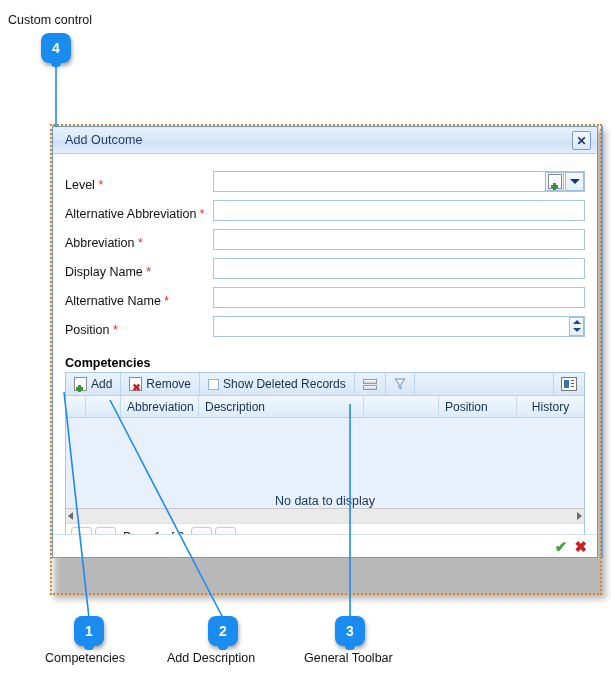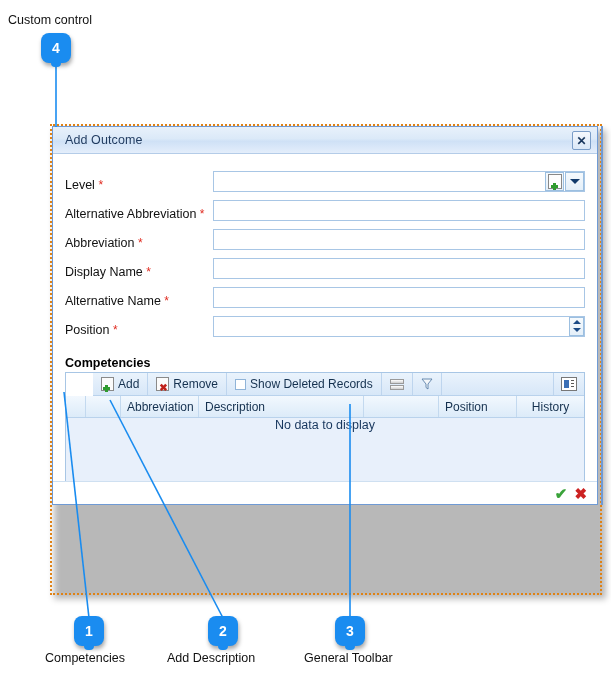--- a/index.html
+++ b/index.html
@@ -32,21 +32,21 @@
     z-index:-1;
   }
   .callout-text{
     position:absolute;z-index:50;
     font-family:"Liberation Sans", sans-serif;
     font-size:12.5px;color:#111;white-space:nowrap;
   }
 
   
   #dialog-wrap{
-    position:absolute;left:52px;top:126px;width:546px;height:379px;
+    position:absolute;left:52px;top:126px;width:546px;height:432px;
     z-index:10;
   }
   
   #selection-frame{
     position:absolute;left:50px;top:124px;width:552px;height:471px;
     border:2px dotted #E08214;
     box-sizing:border-box;
     z-index:5;
   }
   #dialog-shadow{
@@ -138,21 +138,20 @@
   }
   .grid-outer{
     margin:0 12px 0 12px;
     border:1px solid #a8c6e5;
     background:#fff;
   }
   .gtoolbar{
     height:22px;display:flex;align-items:stretch;
     background:linear-gradient(to bottom,#eaf3fc,#d7e7f8);
     border-bottom:1px solid #b9d2ec;
-    margin-left:27px;
   }
   .tb-item{
     display:flex;align-items:center;gap:4px;
     padding:0 8px;
     border-right:1px solid #bed5ee;
     font-size:12px;color:#15314f;
     white-space:nowrap;
   }
   .tb-spacer{flex:1 1 auto;border-right:1px solid #bed5ee;}
   .tb-last{border-right:none;padding:0 7px;}
@@ -173,21 +172,21 @@
 
   .ghead{
     height:21px;display:flex;align-items:stretch;
     background:linear-gradient(to bottom,#f2f8fe,#dcebf9);
     border-bottom:1px solid #b9d2ec;
     font-size:12px;color:#15314f;
   }
   .gcell{display:flex;align-items:center;padding-left:6px;border-right:1px solid #c3d9ef;box-sizing:border-box;white-space:nowrap;}
   .gbody{
     height:90px;background:#e8f0fb;
-    display:flex;align-items:flex-start;justify-content:center;
+    display:flex;align-items:flex-end;justify-content:center;
     font-size:12.5px;color:#17365d;
   }
   .hscroll{
     height:14px;background:#eaeaea;border-top:1px solid #c8c8c8;
     display:flex;align-items:center;justify-content:space-between;padding:0 2px;
   }
   .arr-l{width:0;height:0;border-top:4px solid transparent;border-bottom:4px solid transparent;border-right:5px solid #6b6b6b;}
   .arr-r{width:0;height:0;border-top:4px solid transparent;border-bottom:4px solid transparent;border-left:5px solid #6b6b6b;}
   .pager{
     height:26px;display:flex;align-items:center;gap:3px;padding-left:5px;

